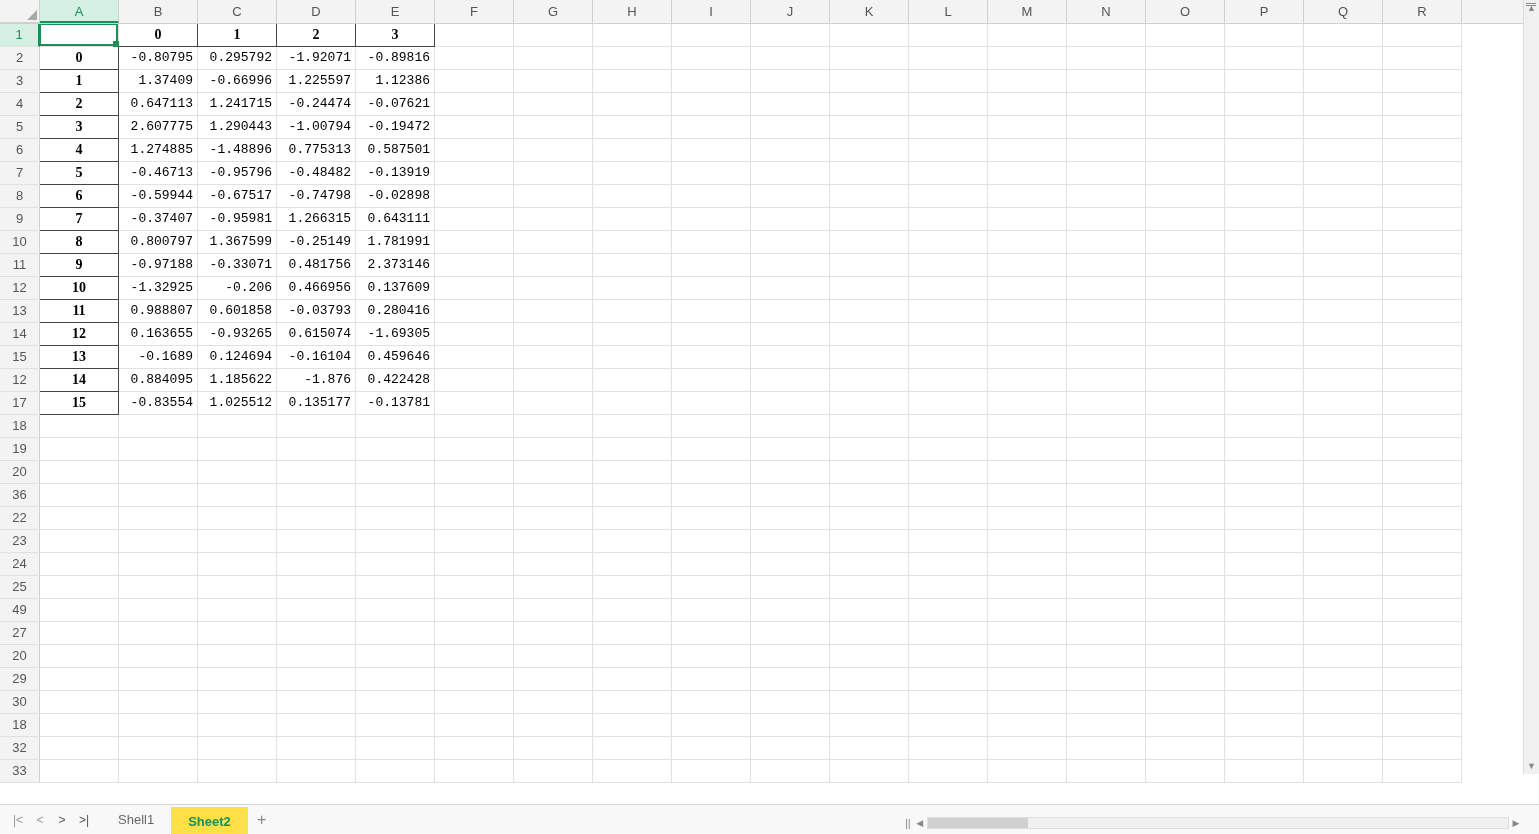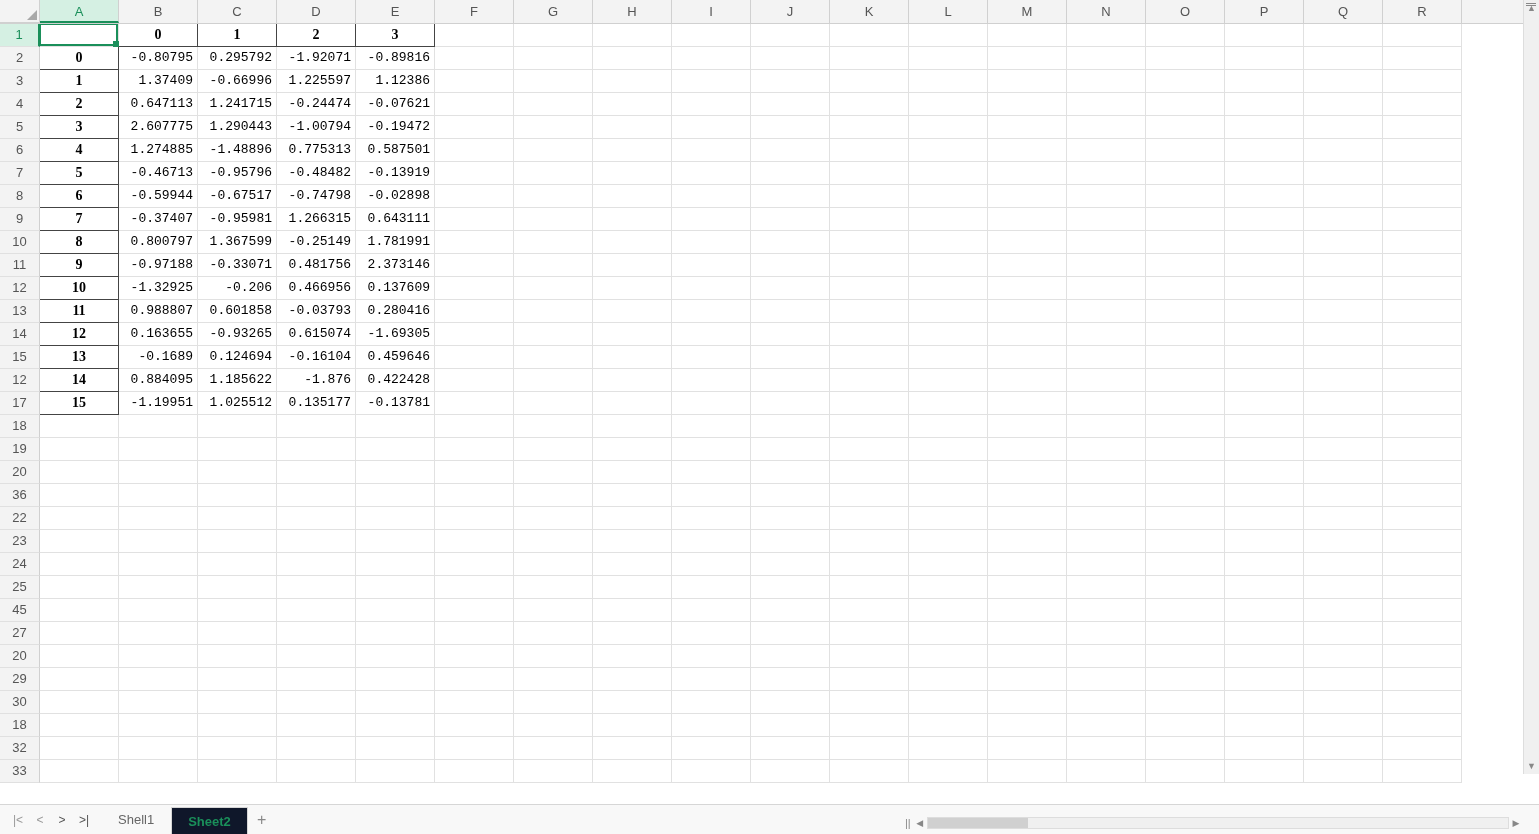--- a/index.html
+++ b/index.html
@@ -43,21 +43,21 @@
   .split-handle { position:absolute; right:0; top:0; width:16px; height:8px; display:flex; flex-direction:column; gap:1px; align-items:center; justify-content:center; }
   .split-handle span { width:10px; height:1px; background:#888; }
 
   
   .tab-bar { height:30px; min-height:30px; display:flex; align-items:center; background:#f8f8f8; border-top:1px solid #d6d6d6; position:relative; }
   .tab-nav { display:flex; gap:6px; padding:0 10px; color:#999; }
   .tab-nav span { width:16px; text-align:center; font-size:12px; line-height:16px; }
   .tab-nav span.enabled { color:#555; }
   .tabs { display:flex; align-items:flex-end; height:100%; }
   .tab { padding:0 16px; height:28px; line-height:28px; color:#666; border-right:1px solid transparent; background:transparent; }
-  .tab.active { background:#0f172a; color:#1a8f5a; font-weight:600; border-top:1px solid #d6d6d6; border-left:1px solid #d6d6d6; border-right:1px solid #d6d6d6; position:relative; top:1px;margin-top:36px; }
+  .tab.active { background:#fde047; color:#1a8f5a; font-weight:600; border-top:1px solid #d6d6d6; border-left:1px solid #d6d6d6; border-right:1px solid #d6d6d6; position:relative; top:1px;margin-top:36px; }
   .add-sheet { width:28px; text-align:center; color:#888; font-size:16px; line-height:28px; }
   .hscroll-area { position:absolute; right:16px; bottom:4px; height:14px; width:620px; display:flex; align-items:center; }
   .hscroll-split { color:#888; font-size:11px; padding:0 2px; }
   .hscroll-track { flex:1; height:12px; background:#f0f0f0; border:1px solid #ddd; position:relative; }
   .hscroll-thumb { position:absolute; left:0; top:0; bottom:0; width:100px; background:#d0d0d0; }
   .hscroll-arrow { width:14px; text-align:center; color:#888; font-size:9px; }
 </style>
 </head>
 <body>
 
@@ -109,21 +109,21 @@
           <div class="row-header">12</div>
           <div class="row-header">17</div>
           <div class="row-header">18</div>
           <div class="row-header">19</div>
           <div class="row-header">20</div>
           <div class="row-header">36</div>
           <div class="row-header">22</div>
           <div class="row-header">23</div>
           <div class="row-header">24</div>
           <div class="row-header">25</div>
-          <div class="row-header">45</div>
+          <div class="row-header">49</div>
           <div class="row-header">27</div>
           <div class="row-header">20</div>
           <div class="row-header">29</div>
           <div class="row-header">30</div>
           <div class="row-header">18</div>
           <div class="row-header">32</div>
           <div class="row-header">33</div>
         </div>
       <div class="cells-viewport">
         <div class="cells" id="cells-container">
@@ -442,21 +442,21 @@
               <div class="cell"></div>
               <div class="cell"></div>
               <div class="cell"></div>
               <div class="cell"></div>
               <div class="cell"></div>
               <div class="cell"></div>
               <div class="cell"></div>
             </div>
             <div class="row">
               <div class="cell bold center bordered">15</div>
-              <div class="cell number">-1.19951</div>
+              <div class="cell number">-0.83554</div>
               <div class="cell number">1.025512</div>
               <div class="cell number">0.135177</div>
               <div class="cell number">-0.13781</div>
               <div class="cell"></div>
               <div class="cell"></div>
               <div class="cell"></div>
               <div class="cell"></div>
               <div class="cell"></div>
               <div class="cell"></div>
               <div class="cell"></div>

